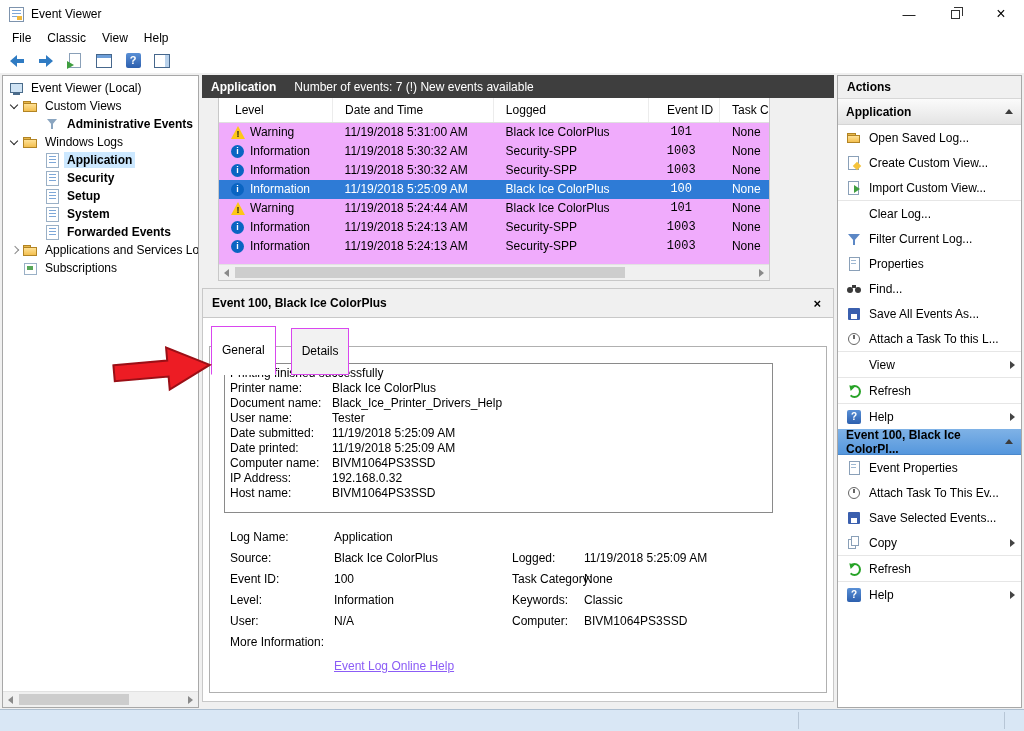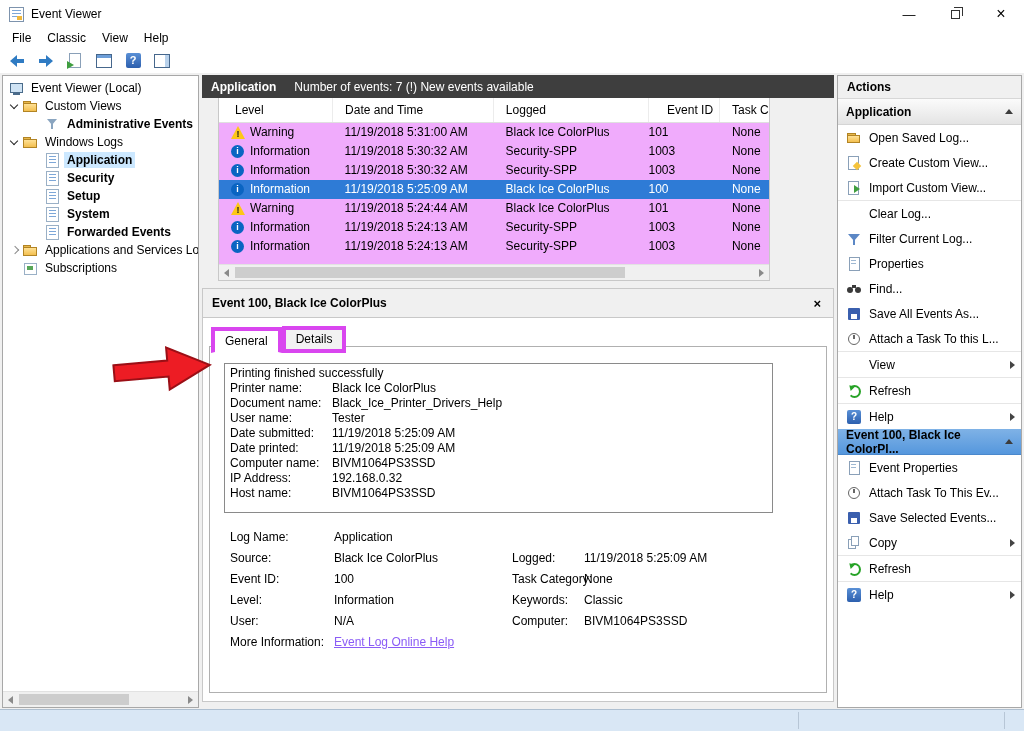--- a/index.html
+++ b/index.html
@@ -74,47 +74,47 @@
   .h-dt{width:185px;padding-left:12px;}
   .h-src{width:178px;padding-left:12px;}
   .h-id{width:82px;justify-content:flex-end;padding-right:6px;}
   .h-task{width:55px;padding-left:12px;border-right:none;}
   .lrow{display:flex;height:19px;line-height:19px;align-items:center;}
   .lrow.sel{background:#2e7bd6;color:#fff;}
   .cell{box-sizing:border-box;overflow:hidden;white-space:nowrap;}
   .c-level{width:130px;display:flex;align-items:center;padding-left:12px;}
   .c-dt{width:185px;padding-left:12px;}
   .c-src{width:178px;padding-left:12px;}
-  .c-id{width:82px;text-align:left;padding-right:6px;}
+  .c-id{width:82px;text-align:center;padding-right:6px;font-family:Liberation Mono, monospace;}
   .c-task{width:55px;padding-left:12px;}
   .lvlicon{width:14px;height:13px;flex:0 0 14px;margin-right:5px;text-align:center;}
   .lvlicon.warn{clip-path:polygon(50% 0,100% 100%,0 100%);background:#fdc716;}
   .warn .lg{display:block;font-size:9px;font-weight:bold;line-height:16px;color:#1a1a1a;}
   .lvlicon.info{border-radius:50%;background:#0a64c2;width:13px;height:13px;flex:0 0 13px;margin-right:6px;}
   .info .lg{display:block;font-size:9px;font-weight:bold;line-height:13px;color:#fff;}
   .list-hscroll{position:absolute;left:0;right:0;bottom:0;height:15px;background:#f0f0f0;border-top:1px solid #e2e2e2;}
 
   
   .prevtitle{position:absolute;left:202px;top:288px;width:632px;height:30px;background:#f0f0f0;border:1px solid #c8c8c8;box-sizing:border-box;display:flex;align-items:center;}
   .pt-text{font-weight:bold;padding-left:9px;}
   .pt-close{margin-left:auto;margin-right:12px;font-weight:bold;font-size:13px;}
   .prevbody{position:absolute;left:202px;top:318px;width:632px;height:384px;background:#fff;border:1px solid #c8c8c8;border-top:none;box-sizing:border-box;}
   .tabs{position:absolute;left:8px;top:8px;display:flex;align-items:flex-end;z-index:2;}
-  .tab{height:19px;line-height:19px;padding:0 10px;border:4px solid #d946ef;background:#f2f2f2;margin-right:0;}
+  .tab{height:19px;line-height:19px;padding:13px 10px;border:1px solid #d946ef;background:#f2f2f2;margin-right:15px;}
   .tab.active{background:#fff;border-bottom:1px solid #fff;height:21px;line-height:21px;}
   .tabpage{position:absolute;left:6px;right:6px;top:28px;bottom:8px;border:1px solid #b0b0b0;background:#fff;}
   .msgbox{position:absolute;left:14px;top:16px;width:549px;height:150px;border:1px solid #8a8a8a;background:#fff;box-sizing:border-box;padding:2px 5px;overflow:hidden;}
   .msgline{height:15px;line-height:15px;display:flex;white-space:nowrap;}
   .flabel{width:102px;flex:0 0 102px;}
   .meta{position:absolute;left:0;top:180px;right:0;}
   .mrow{display:flex;height:21px;line-height:21px;padding-left:20px;white-space:nowrap;}
   .ml{width:104px;flex:0 0 104px;}
   .mv{width:178px;flex:0 0 178px;overflow:hidden;}
   .ml2{width:72px;flex:0 0 72px;}
-  .linktext{color:#8b5cf6;text-decoration:underline;}
+  .linktext{color:#8b5cf6;text-decoration:underline;margin-top:24px;}
 
   
   .actions{position:absolute;left:837px;top:75px;width:185px;height:633px;background:#fff;border:1px solid #a8a8a8;box-sizing:border-box;overflow:hidden;}
   .actions-title{height:22px;background:#f0f0f0;border-bottom:1px solid #d7d7d7;font-weight:bold;display:flex;align-items:center;padding-left:9px;}
   .sec-head{height:25px;display:flex;align-items:center;padding:0 8px;background:linear-gradient(#fbfbfb,#e4e4e4);border-bottom:1px solid #d5d5d5;font-weight:bold;}
   .sec-head.sel{background:linear-gradient(#7fb2e6,#5597dd);border-bottom:1px solid #4a88cc;}
   .chup{margin-left:auto;width:0;height:0;border-left:4px solid transparent;border-right:4px solid transparent;border-bottom:5px solid #3c3c3c;}
   .aitem{height:25px;display:flex;align-items:center;padding-left:8px;background:#fff;}
   .aitem.sep{border-top:1px solid #e6e6e6;}
   .alabel{overflow:hidden;white-space:nowrap;}

